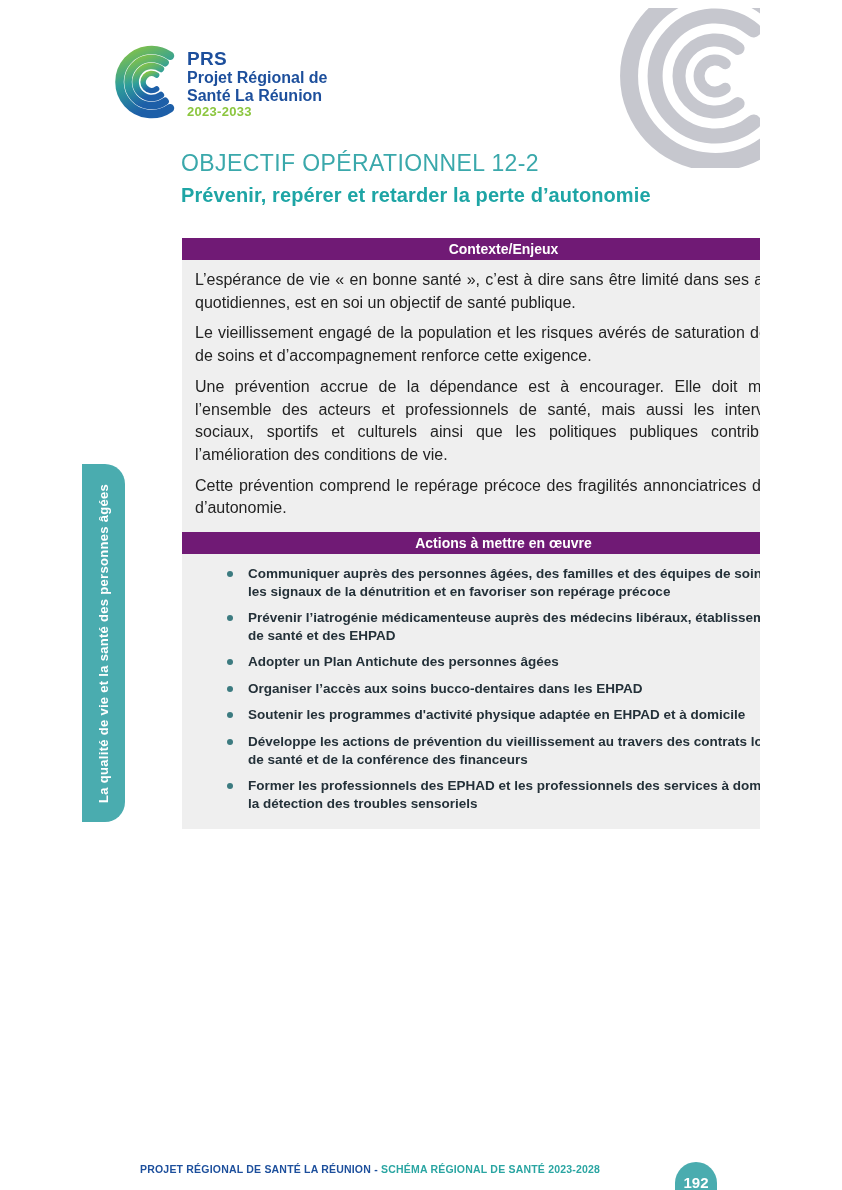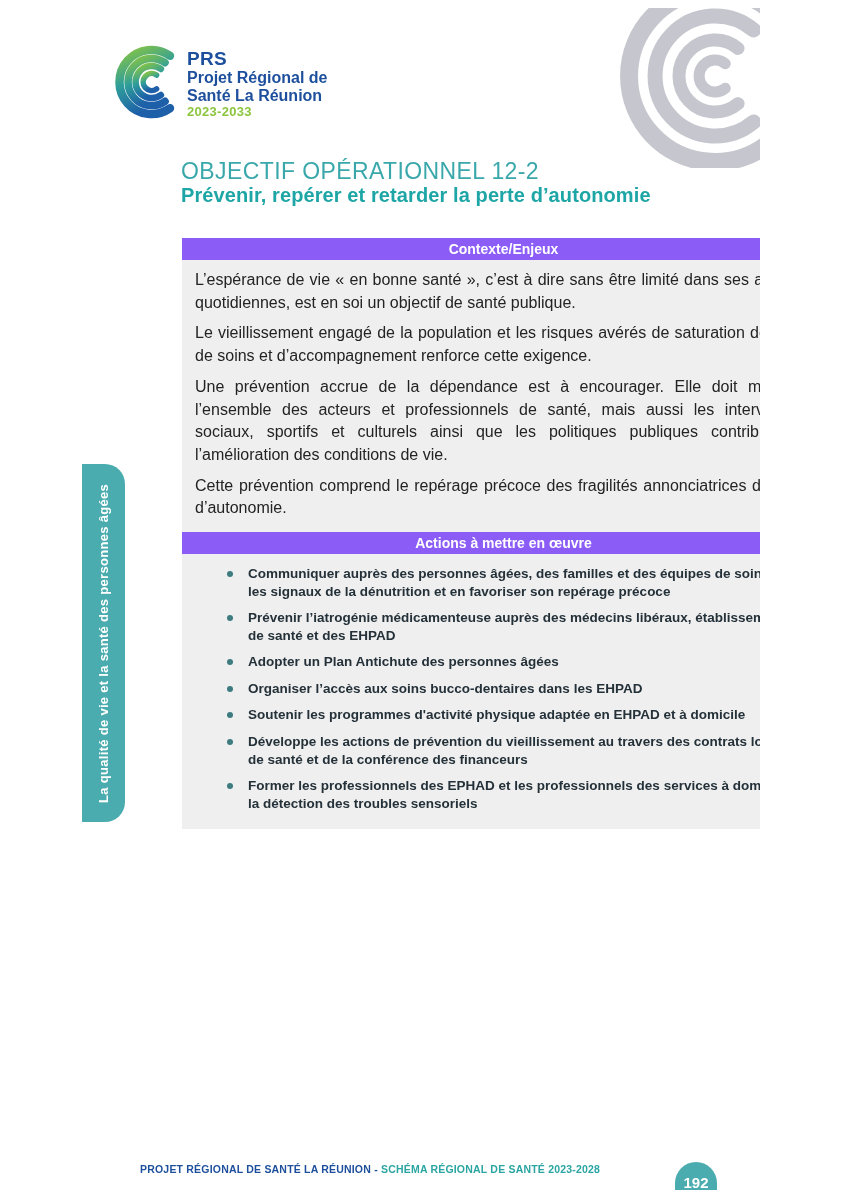--- a/index.html
+++ b/index.html
@@ -15,32 +15,32 @@
 
   
   .logo-block { position:absolute; left:30px; top:32px; display:flex; gap:9px; }
   .logo-text { padding-top:8px; line-height:1.12; }
   .logo-prs { font-size:19px; font-weight:bold; color:#1d4f9c; letter-spacing:0.3px; }
   .logo-line { font-size:16px; font-weight:bold; color:#1d4f9c; }
   .logo-years { font-size:13px; font-weight:bold; color:#8cc63f; letter-spacing:0.3px; }
 
   
   .objective-label {
-    position:absolute; left:99px; top:150px;
+    position:absolute; left:99px; top:142px;
     font-size:23px; font-weight:normal; color:#3aa8ab; letter-spacing:0.4px;
   }
   .page-title {
     position:absolute; left:99px; top:176px;
     font-size:20px; font-weight:bold; color:#1ea5a5; letter-spacing:0.1px;
   }
 
   
   .content { position:absolute; left:100px; top:230px; width:643px; }
   .band {
-    background:#8b5cf6; color:#ffffff; text-align:center;
+    background:#701a75; color:#ffffff; text-align:center;
     font-size:14px; font-weight:bold; height:22px; line-height:22px;
   }
   .graybox { background:#efefef; }
   .context-box { padding:9px 13px 4px 13px; }
   .context-box p {
     font-size:16px; line-height:1.42; color:#232323;
     text-align:justify; margin-bottom:8px;
   }
   .actions-box { padding:11px 13px 8px 13px; }
   .action-item { display:flex; margin-bottom:9px; }

